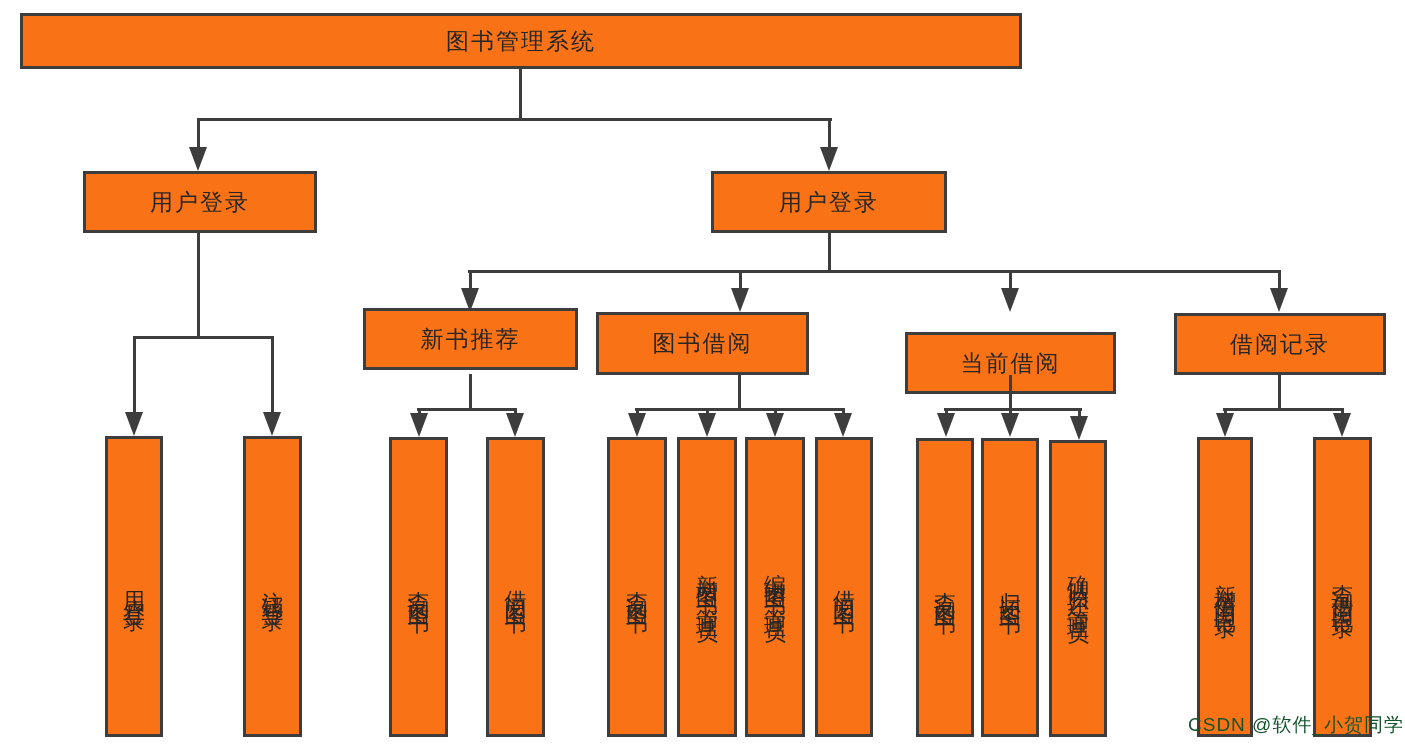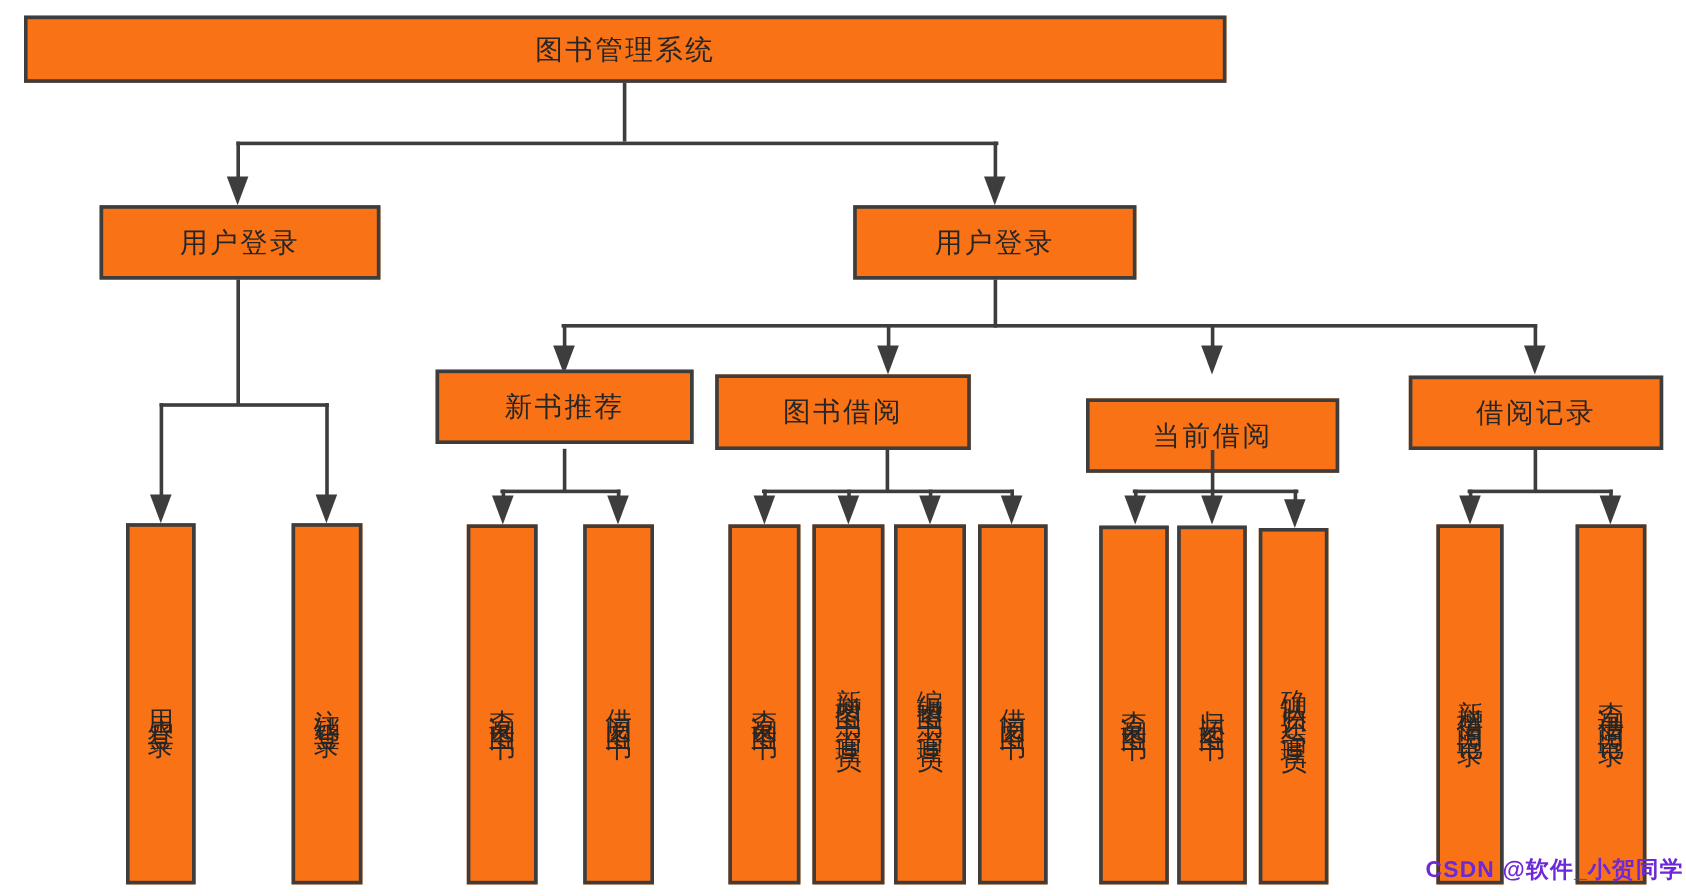--- a/index.html
+++ b/index.html
@@ -44,23 +44,22 @@
     border-left: 9px solid transparent;
     border-right: 9px solid transparent;
     border-top: 24px solid #3d3d3d;
   }
   .watermark {
     position: absolute;
     left: 1188px;
     top: 712px;
     font-size: 19px;
     letter-spacing: 1px;
-    color: #6d28d9;
+    color: #14532d;
     white-space: nowrap;
-    font-weight: bold;
   }
 </style>
 </head>
 <body>
 
 <div class="canvas">
 
   <div class="box" style="left:20px; top:13px; width:1002px; height:56px;">
     <span class="h-label">图书管理系统</span>
   </div>

